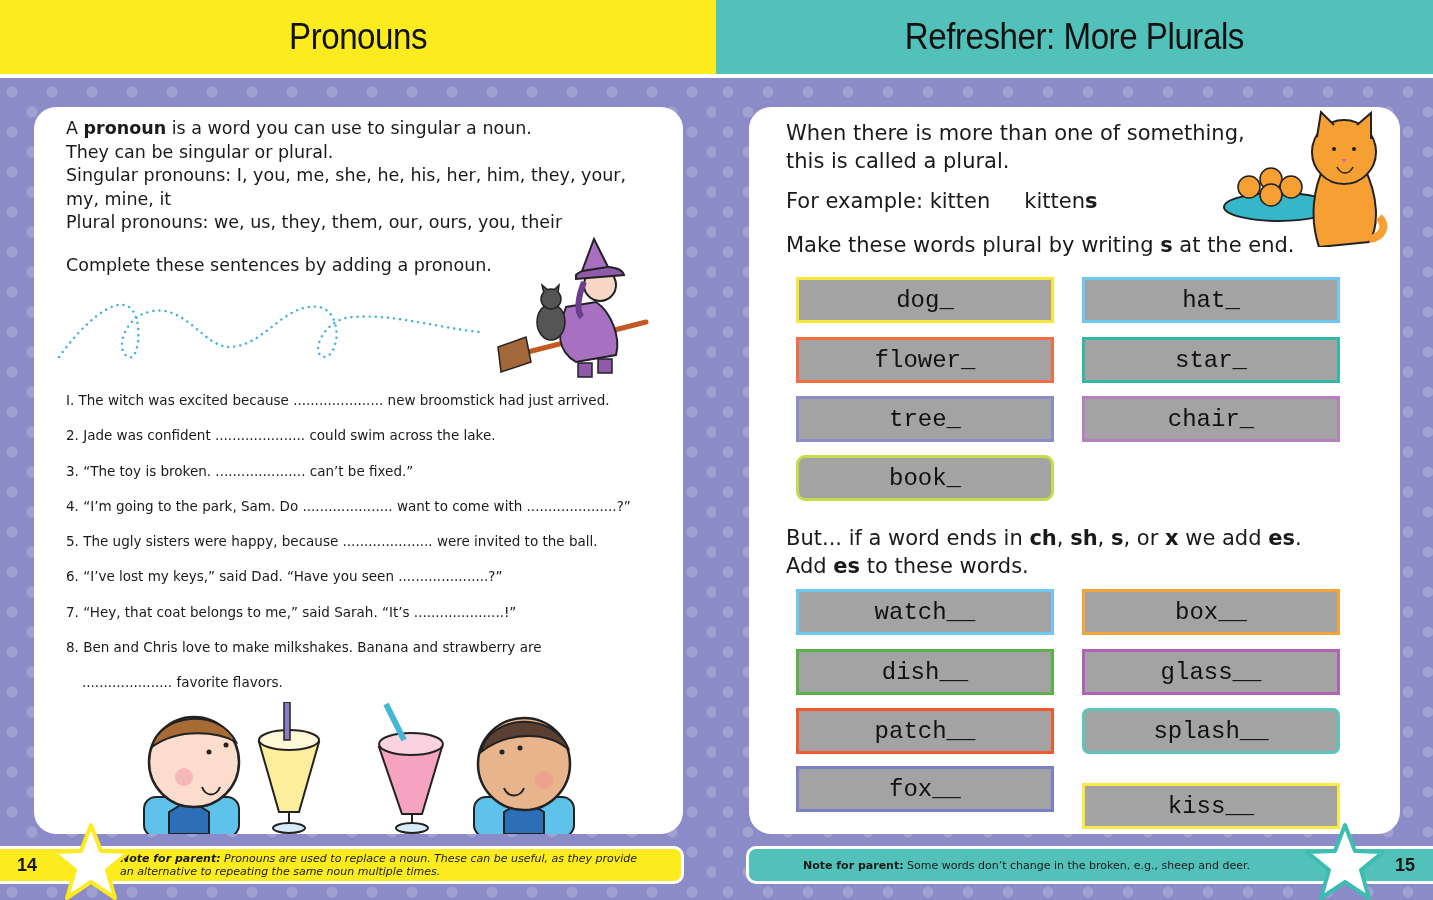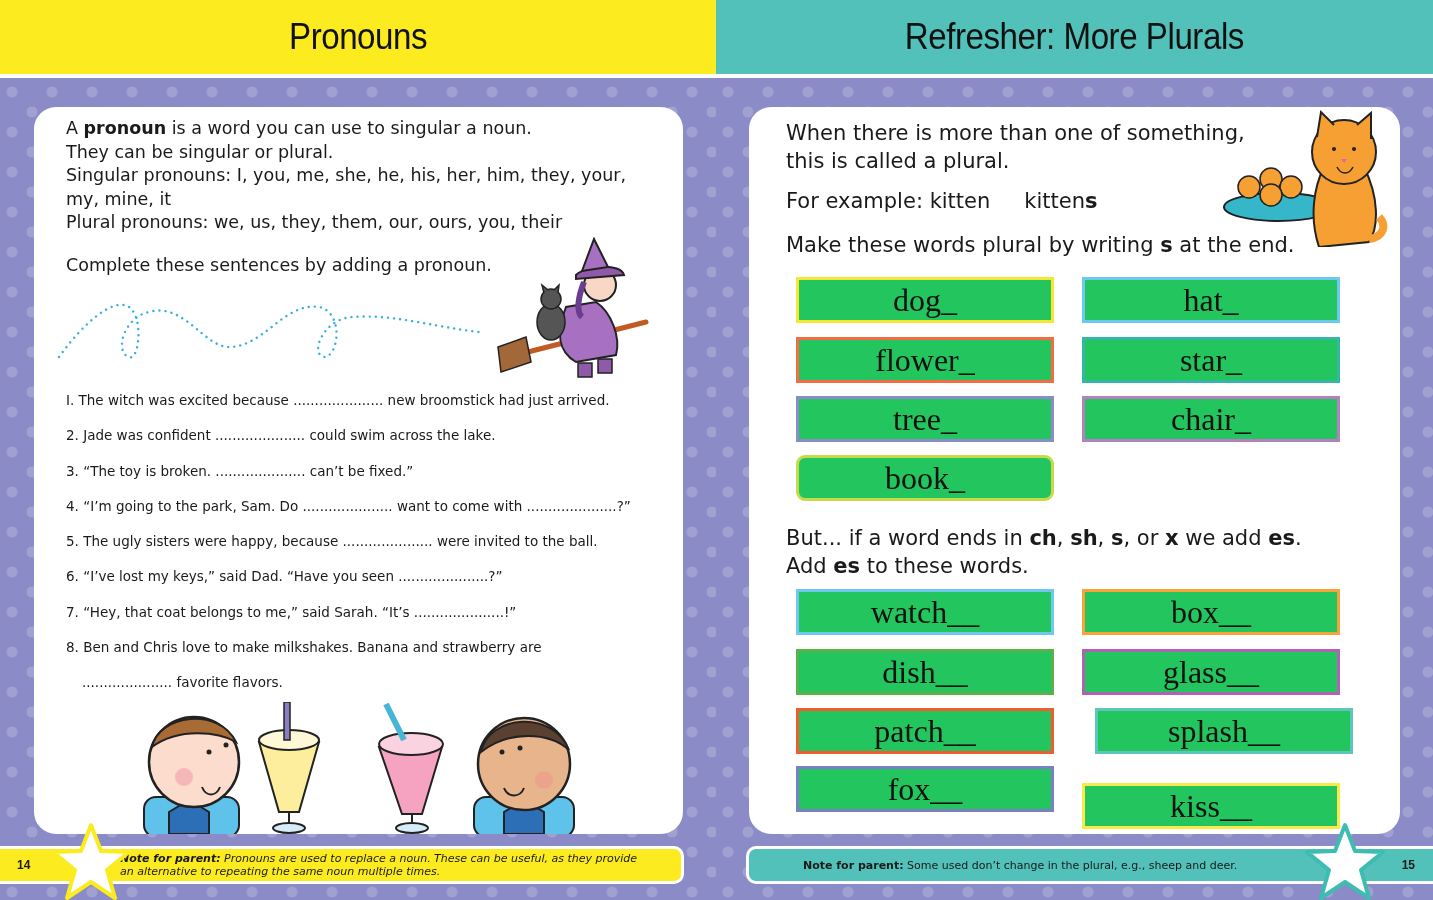--- a/index.html
+++ b/index.html
@@ -37,37 +37,37 @@
   .sentences { position: absolute; left: 32px; top: 285px; width: 600px; list-style: none; font-size: 13.5px; }
   .sentences li { height: 35.3px; line-height: 16px; }
   .sentences li.cont { padding-left: 16px; }
 
   .illustration { position: absolute; left: 90px; top: 595px; width: 480px; height: 132px; }
 
   
   .footer { position: absolute; top: 846px; height: 38px; border-radius: 10px; border: 3px solid #fff; display: flex; align-items: center; font-size: 11px; line-height: 13px; }
   .page.left .footer { left: 0; width: 684px; background: #fbeb1f; border-left: none; border-radius: 0 10px 10px 0; }
   .page.right .footer { left: 30px; width: 687px; background: #52c1b9; border-right: none; border-radius: 10px 0 0 10px; }
-  .footer .page-num { font-family: "Liberation Sans", sans-serif; font-weight: 700; font-size: 12px; position: absolute; }
+  .footer .page-num { font-family: "Liberation Sans", sans-serif; font-weight: 700; font-size: 18px; position: absolute; }
   .page.left .footer .page-num { left: 17px; }
   .page.right .footer .page-num { right: 18px; }
   .footer .note { position: absolute; color: #1a1a1a; }
   .page.left .footer .note { left: 120px; width: 530px; font-style: italic; }
   .page.right .footer .note { left: 54px; }
   .footer .note b { font-weight: 700; }
   .star { position: absolute; width: 82px; height: 80px; }
   .page.left .star { left: 50px; top: 822px; }
   .page.right .star { left: 588px; top: 822px; }
 
   
   .r-text { position: absolute; left: 37px; font-size: 21px; line-height: 28px; color: #1a1a1a; }
   .r-text b { font-weight: 700; }
   .cats { position: absolute; left: 470px; top: 0px; width: 170px; height: 140px; }
 
-  .word-box { position: absolute; width: 258px; height: 46px; border: 3px solid; display: flex; align-items: center; justify-content: center; font-family: Liberation Serif, serif; font-size: 32px; color: #111; background: #22c55e; }
+  .word-box { position: absolute; width: 258px; height: 46px; border: 3px solid; display: flex; align-items: center; justify-content: center; font-family: Liberation Mono, monospace; font-size: 24px; color: #111; background: #a3a3a3; }
 </style>
 </head>
 <body>
 
 <div class="spread">
 
   <section class="page left">
     <header class="banner">
       <h1>Pronouns</h1>
     </header>
@@ -202,26 +202,26 @@
       <div class="r-text" style="top:417px;">
         <div><span>But... if a word ends in </span><b>ch</b><span>,  </span><b>sh</b><span>,  </span><b>s</b><span>,  or </span><b>x</b><span> we add </span><b>es</b><span>.</span></div>
         <div><span>Add </span><b>es</b><span> to these words.</span></div>
       </div>
 
       <div class="word-box" style="left:47px;top:482px;border-color:#6fc8ef;">watch__</div>
       <div class="word-box" style="left:333px;top:482px;border-color:#f8a23a;">box__</div>
       <div class="word-box" style="left:47px;top:542px;border-color:#5cb24a;">dish__</div>
       <div class="word-box" style="left:333px;top:542px;border-color:#b062b5;">glass__</div>
       <div class="word-box" style="left:47px;top:601px;border-color:#f25b2e;">patch__</div>
-      <div class="word-box" style="left:346px;top:601px;border-color:#5cc6bd;">splash__</div>
+      <div class="word-box" style="left:333px;top:601px;border-color:#5cc6bd;border-radius:7px;">splash__</div>
       <div class="word-box" style="left:47px;top:659px;border-color:#7b7fc4;">fox__</div>
       <div class="word-box" style="left:333px;top:676px;border-color:#fbe946;">kiss__</div>
     </div>
 
     <footer class="footer">
-      <span class="note"><b>Note for parent:</b><span> Some used don’t change in the plural, e.g., sheep and deer.</span></span>
+      <span class="note"><b>Note for parent:</b><span> Some words don’t change in the broken, e.g., sheep and deer.</span></span>
       <span class="page-num">15</span>
     </footer>
     <svg class="star" viewBox="0 0 82 80">
       <polygon points="41,3 51,29 79,30 57,48 65,76 41,60 17,76 25,48 3,30 31,29" fill="#fff" stroke="#3dbdb2" stroke-width="4" stroke-linejoin="round"></polygon>
     </svg>
   </section>
 </div>
 
 </body></html>

